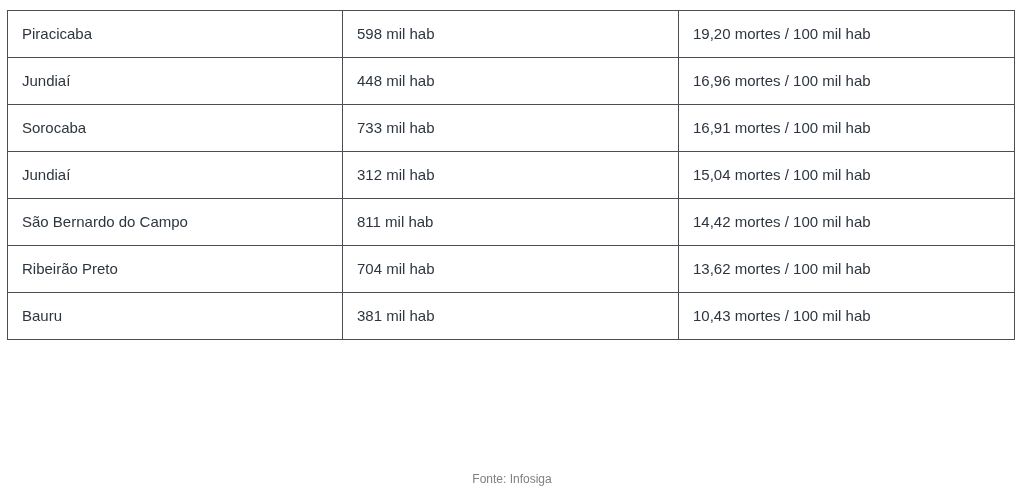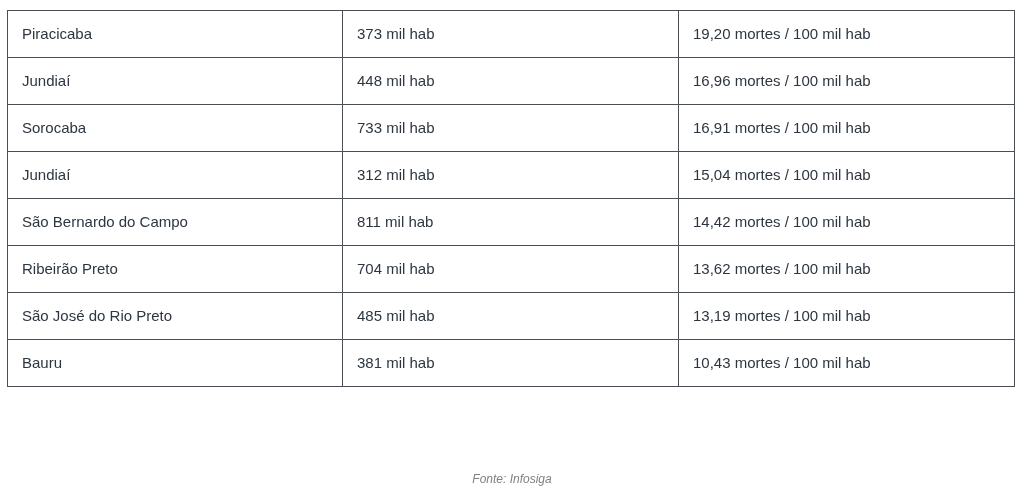--- a/index.html
+++ b/index.html
@@ -56,39 +56,38 @@
 
   .source-note {
     position: absolute;
     left: 0;
     top: 472px;
     width: 1024px;
     text-align: center;
     font-size: 12px;
     color: #808080;
     font-family: "Liberation Sans", sans-serif;
-    font-style: italic;
   }
 </style>
 </head>
 <body>
 
 <div class="page">
 
   <div class="table-wrap">
     <table class="data-table">
       <colgroup>
         <col class="col-city">
         <col class="col-pop">
         <col class="col-deaths">
       </colgroup>
       <tbody>
           <tr>
             <td>Piracicaba</td>
-            <td>373 mil hab</td>
+            <td>598 mil hab</td>
             <td>19,20 mortes / 100 mil hab</td>
           </tr>
           <tr>
             <td>Jundiaí</td>
             <td>448 mil hab</td>
             <td>16,96 mortes / 100 mil hab</td>
           </tr>
           <tr>
             <td>Sorocaba</td>
             <td>733 mil hab</td>
@@ -103,25 +102,20 @@
             <td>São Bernardo do Campo</td>
             <td>811 mil hab</td>
             <td>14,42 mortes / 100 mil hab</td>
           </tr>
           <tr>
             <td>Ribeirão Preto</td>
             <td>704 mil hab</td>
             <td>13,62 mortes / 100 mil hab</td>
           </tr>
           <tr>
-            <td>São José do Rio Preto</td>
-            <td>485 mil hab</td>
-            <td>13,19 mortes / 100 mil hab</td>
-          </tr>
-          <tr>
             <td>Bauru</td>
             <td>381 mil hab</td>
             <td>10,43 mortes / 100 mil hab</td>
           </tr>
         </tbody>
     </table>
   </div>
 
   <div class="source-note">Fonte: Infosiga</div>
 

